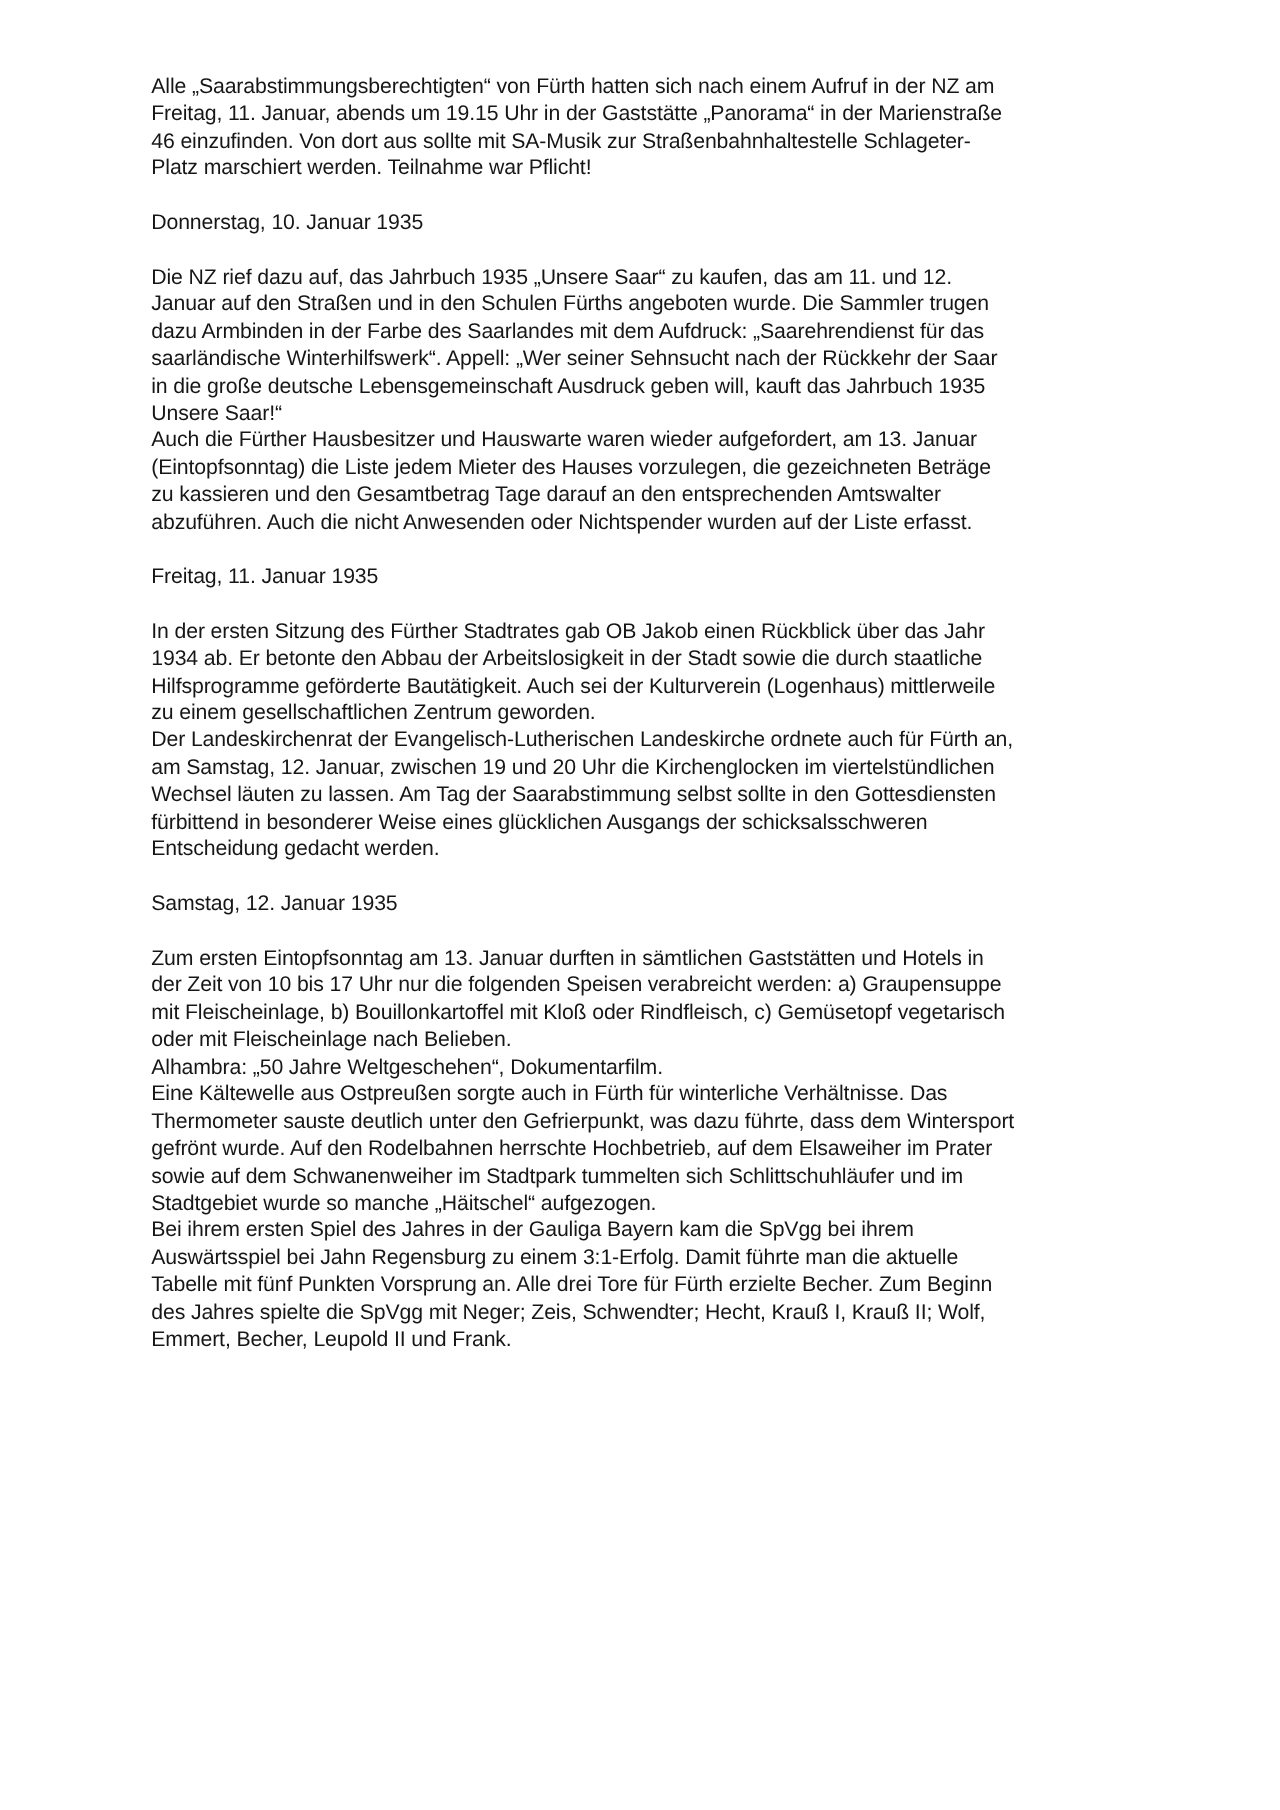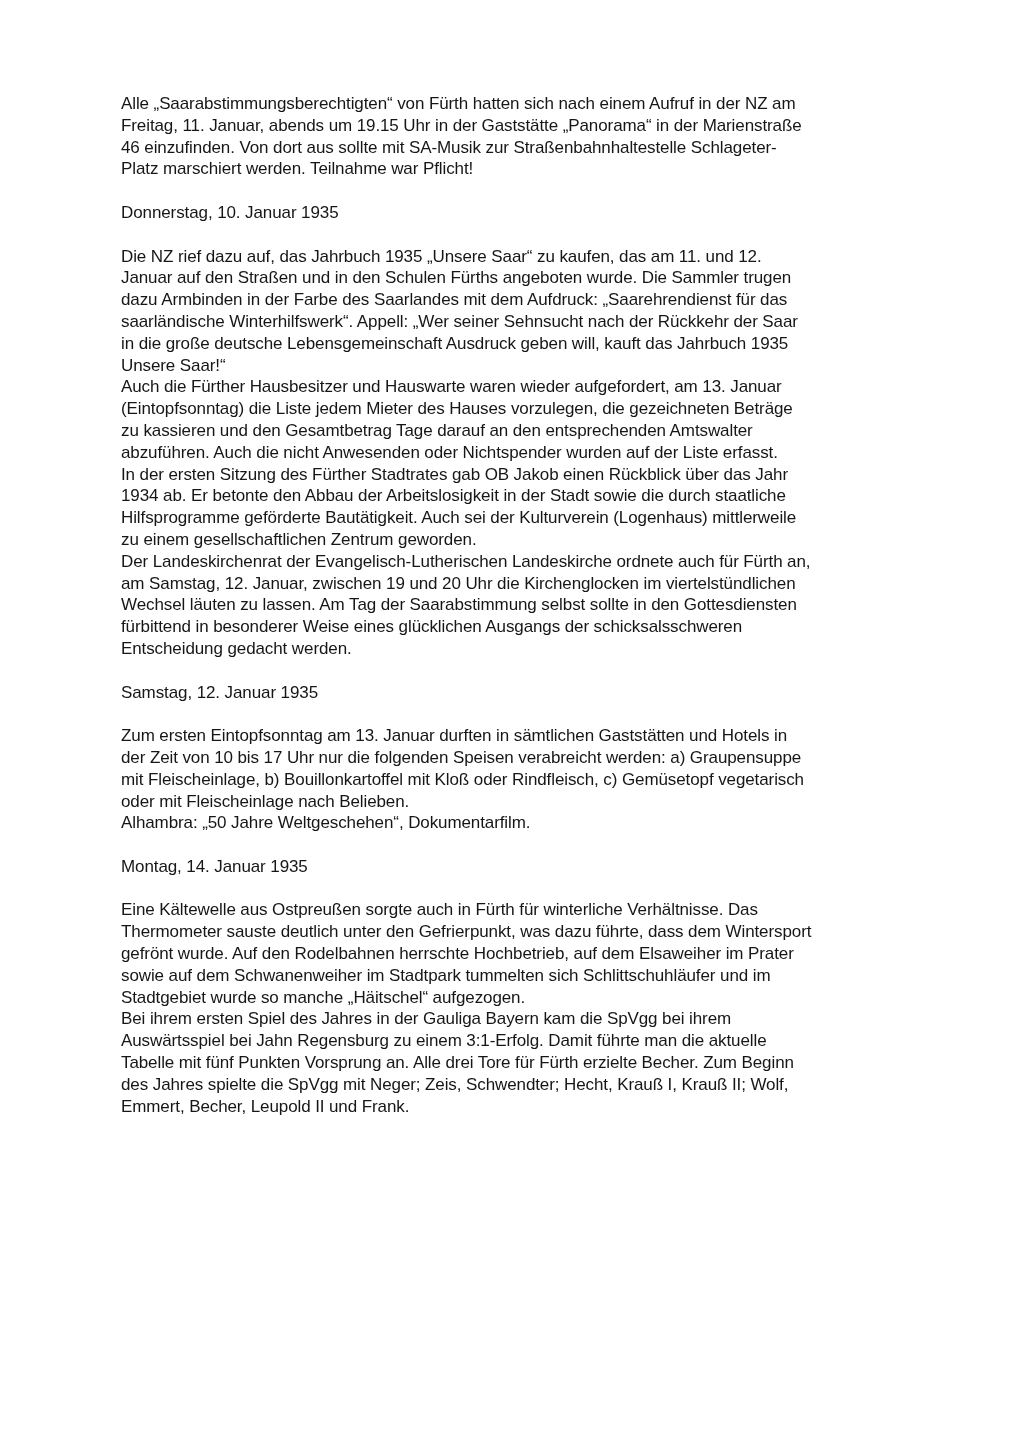--- a/index.html
+++ b/index.html
@@ -11,21 +11,21 @@
   body {
     width: 1024px;
     height: 1448px;
     overflow: hidden;
     font-family: "Liberation Sans", sans-serif;
   }
   .doc-page {
     box-sizing: border-box;
     width: 1024px;
     height: 1448px;
-    padding: 93px 70px 0 121px;
+    padding: 58px 70px 0 121px;
     background: #ffffff;
   }
   .doc-body {
     width: 810px;
     color: #161616;
     font-size: 17px;
     line-height: 21.8px;
     letter-spacing: -0.1px;
   }
   .paragraph {
@@ -51,36 +51,36 @@
       <div class="paragraph">Die NZ rief dazu auf, das Jahrbuch 1935 „Unsere Saar“ zu kaufen, das am 11. und 12.
 Januar auf den Straßen und in den Schulen Fürths angeboten wurde. Die Sammler trugen
 dazu Armbinden in der Farbe des Saarlandes mit dem Aufdruck: „Saarehrendienst für das
 saarländische Winterhilfswerk“. Appell: „Wer seiner Sehnsucht nach der Rückkehr der Saar
 in die große deutsche Lebensgemeinschaft Ausdruck geben will, kauft das Jahrbuch 1935
 Unsere Saar!“</div>
       <div class="paragraph">Auch die Fürther Hausbesitzer und Hauswarte waren wieder aufgefordert, am 13. Januar
 (Eintopfsonntag) die Liste jedem Mieter des Hauses vorzulegen, die gezeichneten Beträge
 zu kassieren und den Gesamtbetrag Tage darauf an den entsprechenden Amtswalter
 abzuführen. Auch die nicht Anwesenden oder Nichtspender wurden auf der Liste erfasst.</div>
+      <div class="heading">Freitag, 11. Januar 1935</div>
       <div class="paragraph">In der ersten Sitzung des Fürther Stadtrates gab OB Jakob einen Rückblick über das Jahr
 1934 ab. Er betonte den Abbau der Arbeitslosigkeit in der Stadt sowie die durch staatliche
 Hilfsprogramme geförderte Bautätigkeit. Auch sei der Kulturverein (Logenhaus) mittlerweile
 zu einem gesellschaftlichen Zentrum geworden.</div>
       <div class="paragraph">Der Landeskirchenrat der Evangelisch-Lutherischen Landeskirche ordnete auch für Fürth an,
 am Samstag, 12. Januar, zwischen 19 und 20 Uhr die Kirchenglocken im viertelstündlichen
 Wechsel läuten zu lassen. Am Tag der Saarabstimmung selbst sollte in den Gottesdiensten
 fürbittend in besonderer Weise eines glücklichen Ausgangs der schicksalsschweren
 Entscheidung gedacht werden.</div>
       <div class="heading">Samstag, 12. Januar 1935</div>
       <div class="paragraph">Zum ersten Eintopfsonntag am 13. Januar durften in sämtlichen Gaststätten und Hotels in
 der Zeit von 10 bis 17 Uhr nur die folgenden Speisen verabreicht werden: a) Graupensuppe
 mit Fleischeinlage, b) Bouillonkartoffel mit Kloß oder Rindfleisch, c) Gemüsetopf vegetarisch
 oder mit Fleischeinlage nach Belieben.</div>
       <div class="paragraph">Alhambra: „50 Jahre Weltgeschehen“, Dokumentarfilm.</div>
-      <div class="heading">Montag, 14. Januar 1935</div>
       <div class="paragraph">Eine Kältewelle aus Ostpreußen sorgte auch in Fürth für winterliche Verhältnisse. Das
 Thermometer sauste deutlich unter den Gefrierpunkt, was dazu führte, dass dem Wintersport
 gefrönt wurde. Auf den Rodelbahnen herrschte Hochbetrieb, auf dem Elsaweiher im Prater
 sowie auf dem Schwanenweiher im Stadtpark tummelten sich Schlittschuhläufer und im
 Stadtgebiet wurde so manche „Häitschel“ aufgezogen.</div>
       <div class="paragraph">Bei ihrem ersten Spiel des Jahres in der Gauliga Bayern kam die SpVgg bei ihrem
 Auswärtsspiel bei Jahn Regensburg zu einem 3:1-Erfolg. Damit führte man die aktuelle
 Tabelle mit fünf Punkten Vorsprung an. Alle drei Tore für Fürth erzielte Becher. Zum Beginn
 des Jahres spielte die SpVgg mit Neger; Zeis, Schwendter; Hecht, Krauß I, Krauß II; Wolf,
 Emmert, Becher, Leupold II und Frank.</div>

